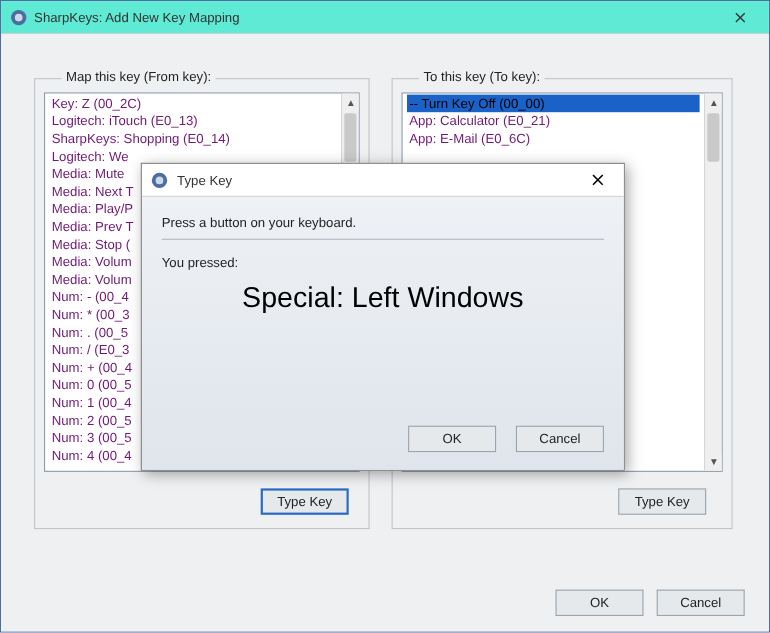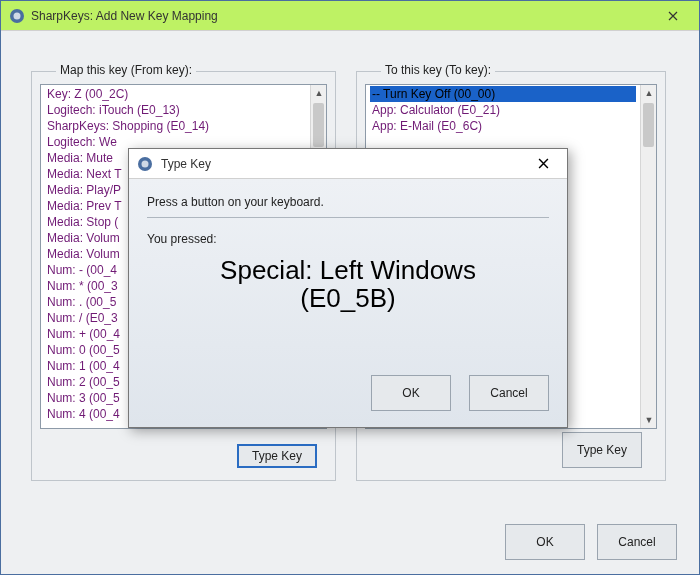--- a/index.html
+++ b/index.html
@@ -5,21 +5,21 @@
   * { box-sizing: border-box; font-family: "Segoe UI", Tahoma, Arial, sans-serif; }
   body { margin: 0; background: #d8d8d8; width: 700px; height: 575px; overflow: hidden; }
 
   
   .main-window {
     position: absolute; left: 0; top: 0; width: 700px; height: 575px;
     background: #fff; border: 1px solid #4a6ea0;
   }
   .titlebar {
     height: 30px; display: flex; align-items: center;
-    background: #bef264; border-bottom: 1px solid #d0d0d0;
+    background: #5eead4; border-bottom: 1px solid #d0d0d0;
     padding: 0 4px;
   }
   .titlebar .app-icon {
     width: 16px; height: 16px; margin: 0 6px 0 4px; display: inline-block;
   }
   .titlebar .title { font-size: 12px; color: #333; flex: 1; }
   .titlebar .win-btn {
     width: 44px; height: 28px; display: flex; align-items: center; justify-content: center;
     color: #333;
   }
@@ -61,21 +61,21 @@
     background: #efefef; color: #555; font-size: 9px;
   }
   .sb-btn.up { top: 0; }
   .sb-btn.dn { bottom: 0; }
   .sb-thumb {
     position: absolute; left: 2px; right: 2px; background: #c9c9c9; border-radius: 2px;
   }
 
   .btn {
     display: inline-flex; align-items: center; justify-content: center;
-    min-width: 80px; height: 36px; padding: 0 12px;
+    min-width: 80px; height: 24px; padding: 0 12px;
     background: #e6e9ec; border: 1px solid #9aa4af; font-size: 12px; color: #222;
   }
   .btn.focused { border: 2px solid #2a6cc2; padding: 0 11px; height: 24px; }
 
   .typekey-left  { position: absolute; left: 205px; bottom: 12px; }
   .typekey-right { position: absolute; left: 205px; bottom: 12px; }
 
   .bottom-buttons {
     position: absolute; right: 22px; bottom: 14px; display: flex; gap: 12px;
   }
@@ -208,20 +208,19 @@
           <path d="M1 1 L9 9 M9 1 L1 9" stroke="#000" stroke-width="1.3"></path>
         </svg>
     </div>
   </div>
   <div class="m-client">
     <div class="m-instr">Press a button on your keyboard.</div>
     <div class="m-sep"></div>
     <div class="m-label">You pressed:</div>
     <div class="m-result">
       <div>Special: Left Windows</div>
-      <div>(E0_5B)</div>
     </div>
     <div class="m-btnrow">
       <button class="btn">OK</button>
       <button class="btn">Cancel</button>
     </div>
   </div>
 </div>
 
 </body></html>

